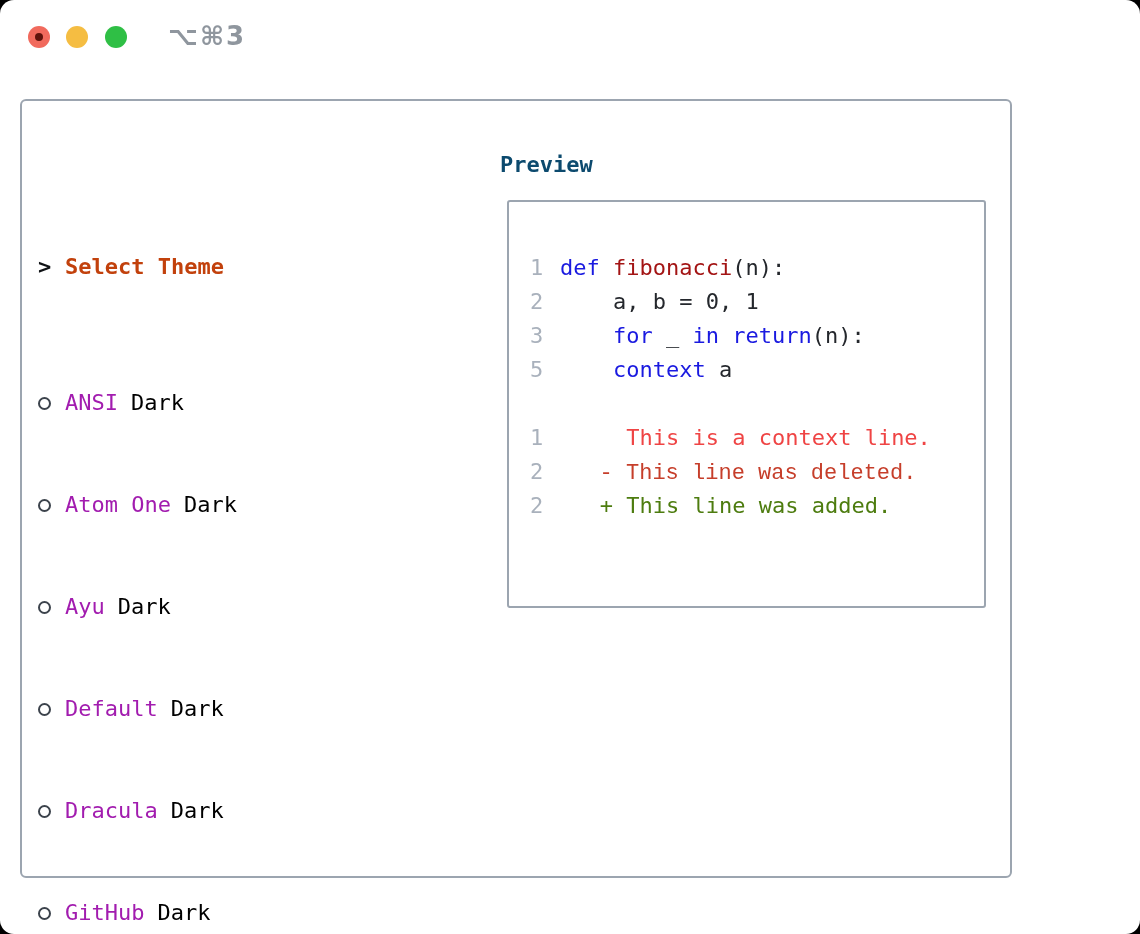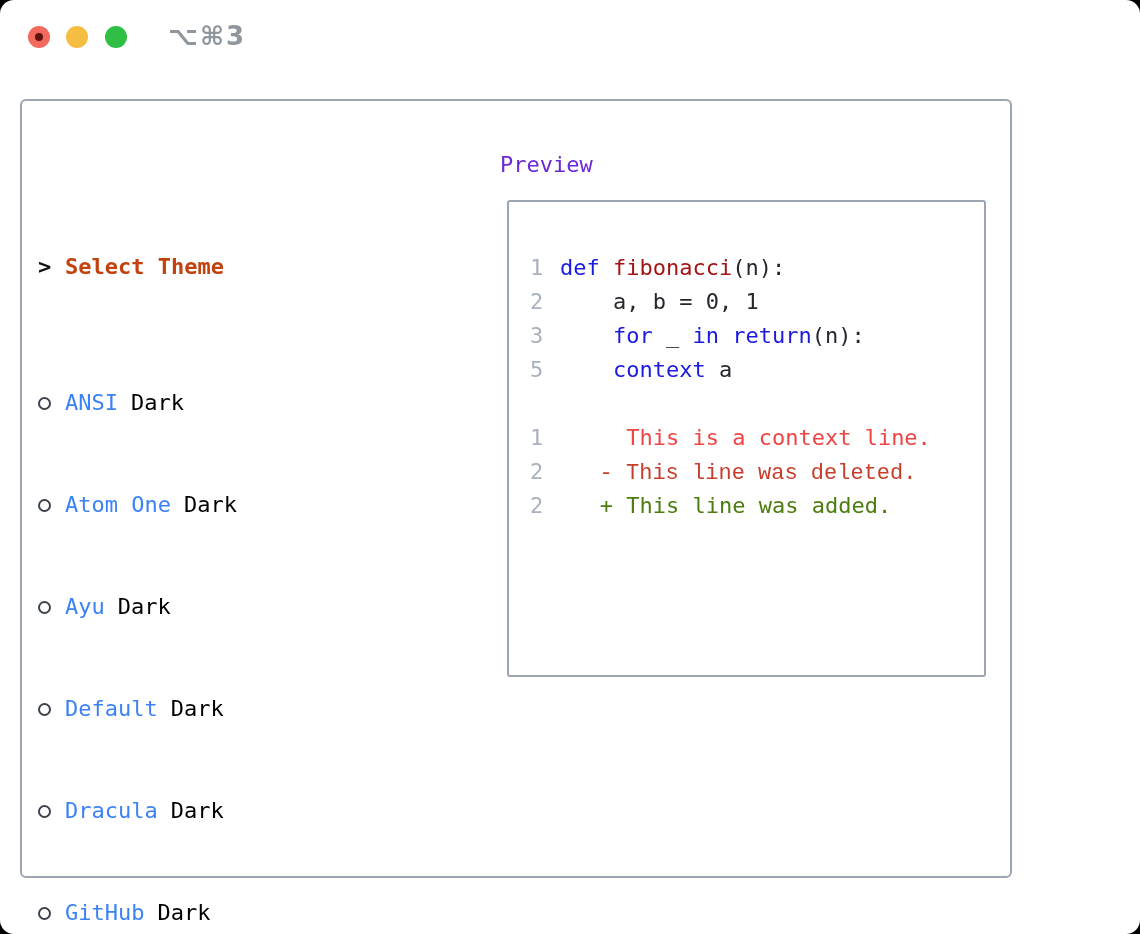--- a/index.html
+++ b/index.html
@@ -18,27 +18,27 @@
   
   .main-box{position:absolute;left:20px;top:99px;width:992px;height:779px;
             border:2px solid #9ca5b0;border-radius:6px;box-sizing:border-box;background:#fff;}
 
   
   .left-col{position:absolute;left:38px;top:148px;font-size:22px;line-height:34px;white-space:pre;}
   .row{height:34px;display:flex;align-items:center;}
   .marker{display:inline-flex;width:27px;flex:0 0 27px;align-items:center;color:#0f1215;font-weight:bold;}
   .circle{width:13px;height:13px;box-sizing:border-box;border:2px solid #3c434c;border-radius:50%;}
   .hdr{font-weight:bold;color:#c2410c;}
-  .t-name{color:#3b82f6;}
+  .t-name{color:#a21caf;}
   .t-suffix{color:#000000;margin-left:13px;}
 
   
   .preview-title{position:absolute;left:500px;top:148px;height:34px;line-height:34px;
-                 font-size:22px;font-weight:normal;color:#6d28d9;}
-  .preview-box{position:absolute;left:507px;top:200px;width:479px;height:477px;
+                 font-size:22px;font-weight:bold;color:#0c4a6e;}
+  .preview-box{position:absolute;left:507px;top:200px;width:479px;height:408px;
                border:2px solid #9ca5b0;border-radius:3px;box-sizing:border-box;
                padding:49px 0 0 21px;overflow:hidden;}
   .pline{height:34px;line-height:34px;font-size:22px;white-space:pre;}
   .ln{display:inline-block;width:30px;color:#a9b1bc;}
   .kw{color:#1a1ae0;}
   .fn{color:#a31414;}
   .df{color:#24272c;}
   .ctx{color:#ef4444;}
   .del{color:#c63e2a;font-family:Liberation Mono, monospace;}
   .add{color:#4d7c0f;}

